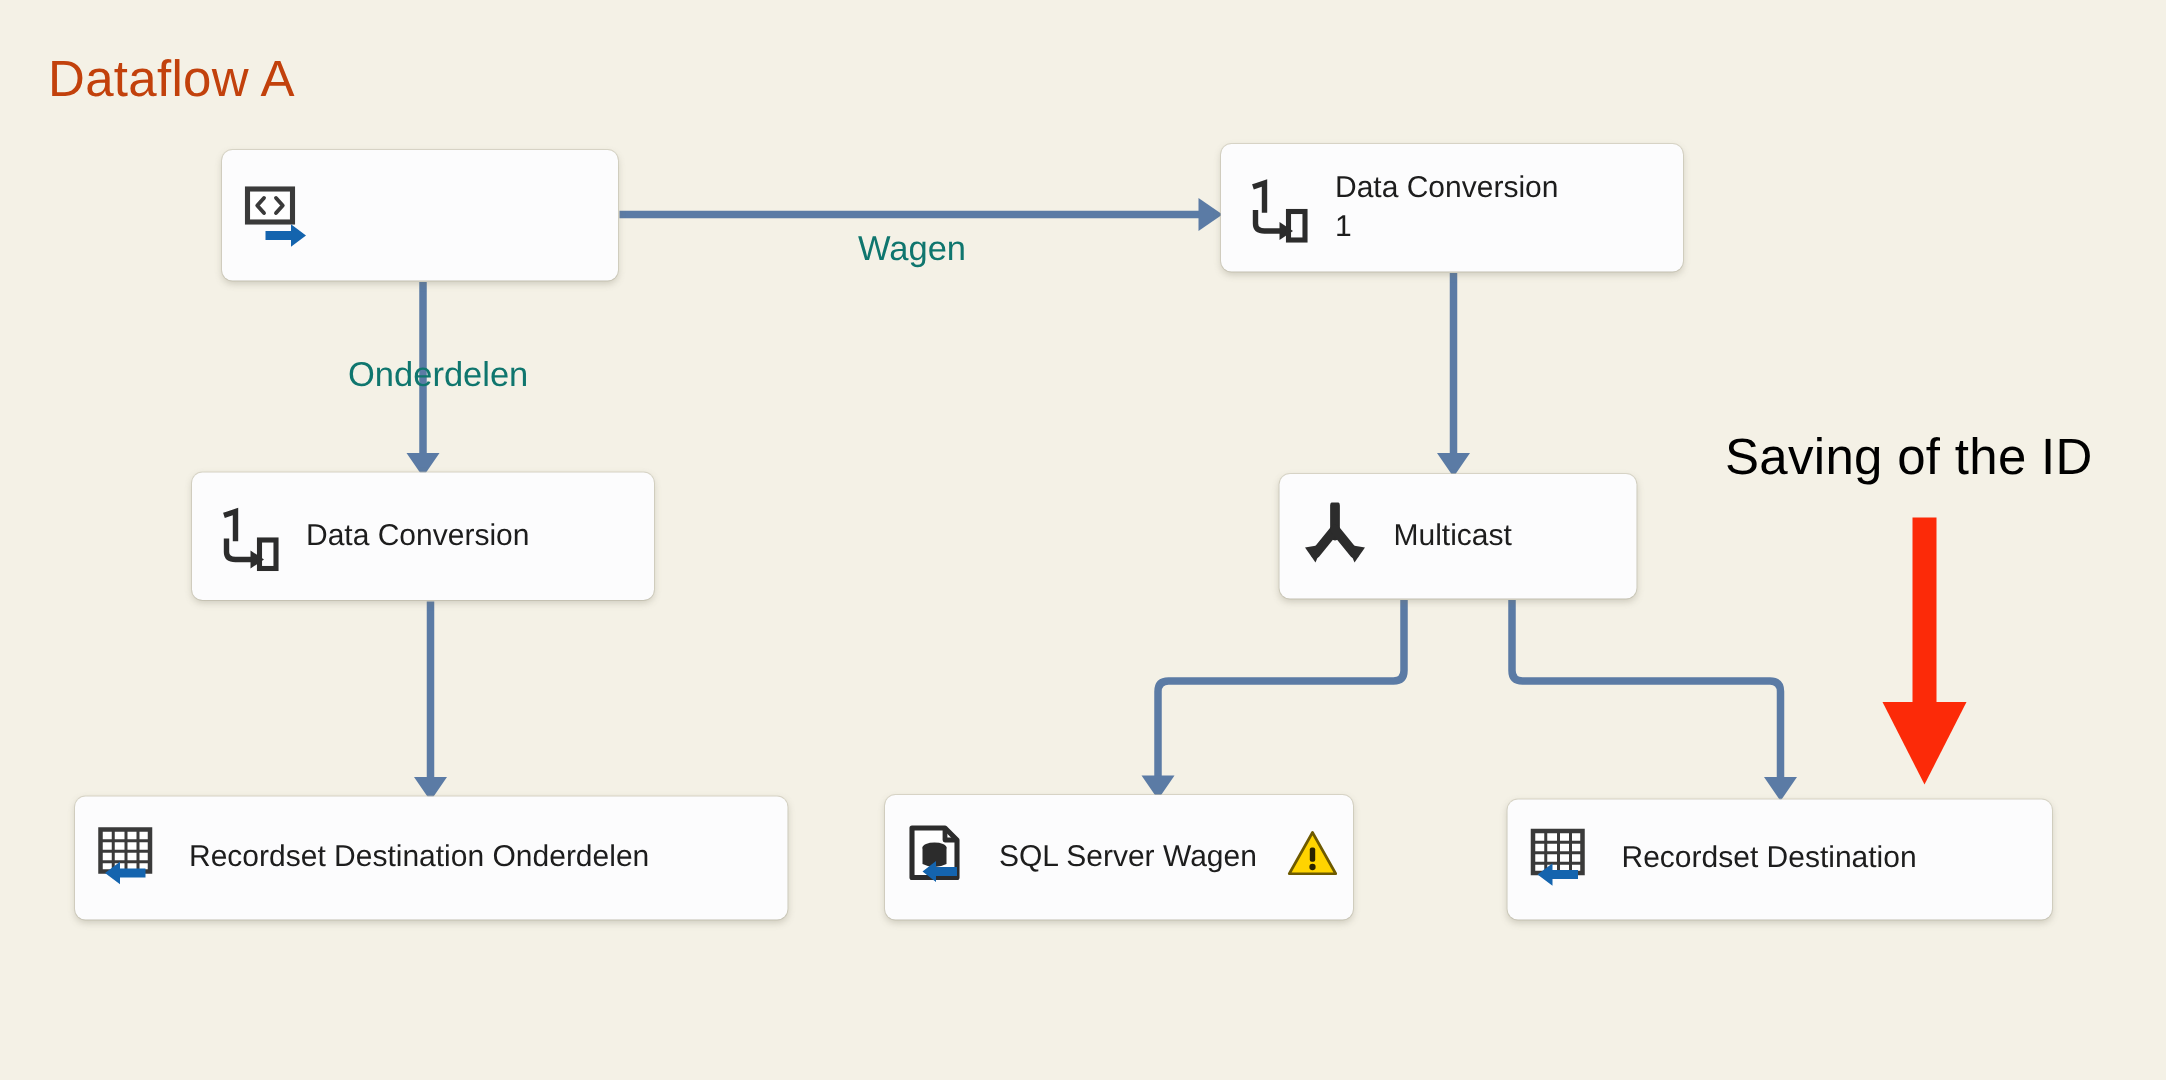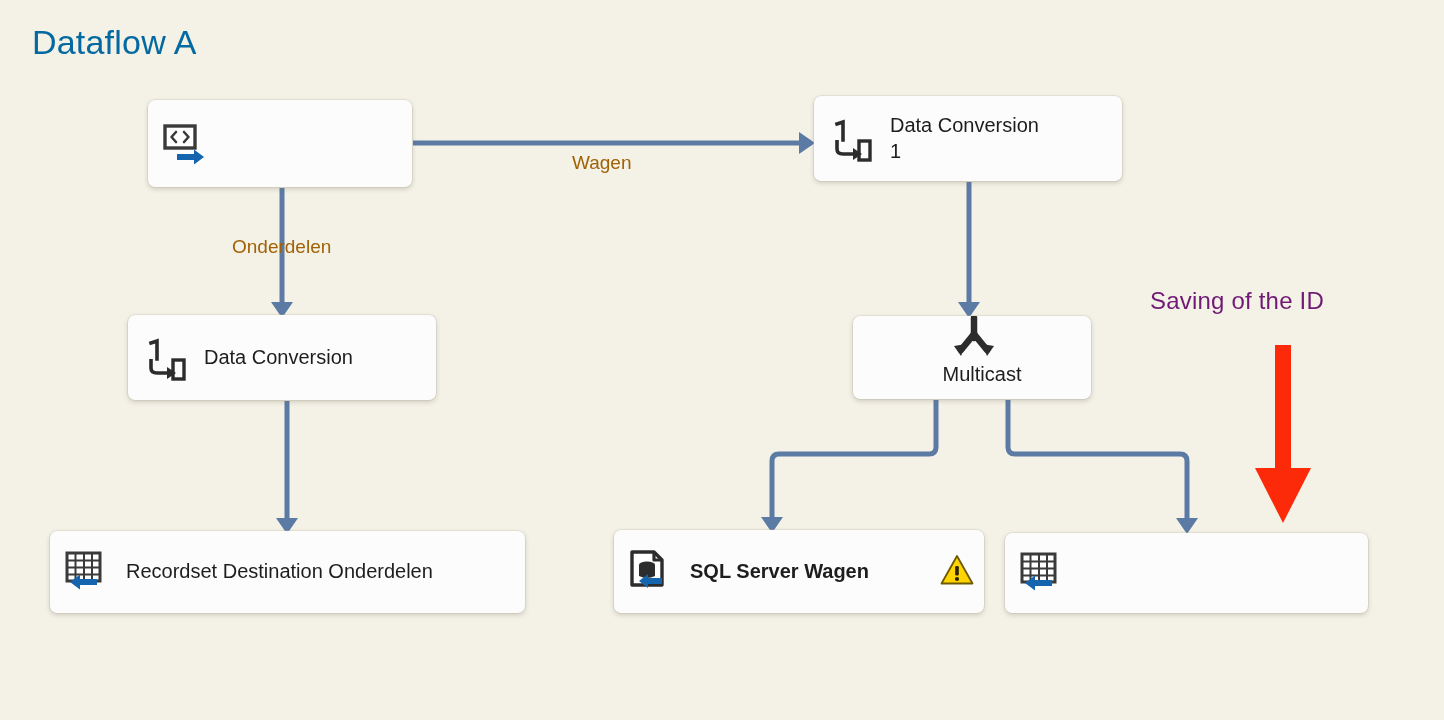--- a/index.html
+++ b/index.html
@@ -58,22 +58,22 @@
     flex: 0 0 auto;
     width: 34px;
     height: 34px;
     display: flex;
     align-items: center;
     justify-content: center;
   }
   
   .edge-label {
     position: absolute;
-    color: #a16207;
-    font-size: 19px;
+    color: #0f766e;
+    font-size: 23px;
     white-space: nowrap;
   }
   
   #wires {
     position: absolute;
     left: 0;
     top: 0;
     width: 1444px;
     height: 720px;
     pointer-events: none;
@@ -108,22 +108,22 @@
       <g>
         <path d="M 1008 400 L 1008 447 Q 1008 454 1015 454 L 1180 454 Q 1187 454 1187 461 L 1187 519" fill="none" stroke="#5b7ba5" stroke-width="5" stroke-linecap="butt"></path>
         <path d="M 1176 518 L 1198 518 L 1187 534 Z" fill="#5b7ba5"></path>
       </g>
       <g>
         <rect x="1275" y="345" width="16" height="123" fill="#fc2a08"></rect>
         <path d="M 1255 468 L 1311 468 L 1283 523 Z" fill="#fc2a08"></path>
       </g>
     </svg>
 
-  <div class="title-red" id="ann-0" style="left: 32px; top: 25px; color: #0369a1; font-size: 34px;">Dataflow A</div>
-  <div class="title-red" id="ann-1" style="left: 1150px; top: 288px; color: #701a75; font-size: 24px;">Saving of the ID</div>
+  <div class="title-red" id="ann-0" style="left: 32px; top: 36px; color: #c2410c; font-size: 34px;">Dataflow A</div>
+  <div class="title-red" id="ann-1" style="left: 1150px; top: 288px; color: #000000; font-size: 34px;">Saving of the ID</div>
 
   <div id="nodes-layer">
       <div class="node" style="left: 148px; top: 100px; width: 264px; height: 87px;">
         <span class="icon-slot">
           <span style="display: block; width: 46px; height: 46px;"><svg width="46" height="46" viewBox="0 0 46 46" xmlns="http://www.w3.org/2000/svg">
       <rect x="3" y="5" width="30" height="22" fill="#ffffff" stroke="#3a3a3a" stroke-width="3.4"></rect>
       <path d="M14 11 L9.5 16 L14 21" fill="none" stroke="#3a3a3a" stroke-width="2.6" stroke-linecap="round" stroke-linejoin="round"></path>
       <path d="M22 11 L26.5 16 L22 21" fill="none" stroke="#3a3a3a" stroke-width="2.6" stroke-linecap="round" stroke-linejoin="round"></path>
       <path d="M15 33 L32 33 L32 28.5 L42 36 L32 43.5 L32 39 L15 39 Z" fill="#1464ae"></path>
             </svg></span>
@@ -145,21 +145,21 @@
         <span class="icon-slot">
           <span style="display: block; width: 46px; height: 46px;"><svg width="46" height="46" viewBox="0 0 46 46" xmlns="http://www.w3.org/2000/svg">
       <path d="M9 8 L15 6 L15 24" fill="none" stroke="#2c2c2c" stroke-width="3.6" stroke-linecap="square"></path>
       <path d="M9 24 L9 33 Q9 38 15 38 L27 38" fill="none" stroke="#2c2c2c" stroke-width="3.6" stroke-linecap="butt"></path>
       <path d="M25 32 L34 38 L25 44 Z" fill="#2c2c2c"></path>
       <rect x="31" y="25" width="11" height="19" fill="none" stroke="#2c2c2c" stroke-width="3.4"></rect>
             </svg></span>
         </span>
         <span class="node-label">Data Conversion</span>
       </div>
-      <div class="node" style="left: 853px; top: 316px; width: 238px; height: 83px; flex-direction: column;">
+      <div class="node" style="left: 853px; top: 316px; width: 238px; height: 83px;">
         <span class="icon-slot">
           <span style="display: block; width: 46px; height: 46px;"><svg width="46" height="46" viewBox="0 0 46 46" xmlns="http://www.w3.org/2000/svg">
       <path d="M23 2 L23 22" stroke="#2c2c2c" stroke-width="6.5" stroke-linecap="round"></path>
       <path d="M23 18 L10 34" stroke="#2c2c2c" stroke-width="6.5" stroke-linecap="round"></path>
       <path d="M23 18 L36 34" stroke="#2c2c2c" stroke-width="6.5" stroke-linecap="round"></path>
       <path d="M3 30 L15 28 L10 40 Z" fill="#2c2c2c"></path>
       <path d="M43 30 L31 28 L36 40 Z" fill="#2c2c2c"></path>
             </svg></span>
         </span>
         <span class="node-label">Multicast</span>
@@ -172,21 +172,21 @@
       <line x1="3" y1="18.5" x2="36" y2="18.5" stroke="#3a3a3a" stroke-width="2"></line>
       <line x1="3" y1="25.5" x2="36" y2="25.5" stroke="#3a3a3a" stroke-width="2"></line>
       <line x1="11.5" y1="4" x2="11.5" y2="32" stroke="#3a3a3a" stroke-width="2"></line>
       <line x1="20" y1="4" x2="20" y2="32" stroke="#3a3a3a" stroke-width="2"></line>
       <line x1="28" y1="4" x2="28" y2="32" stroke="#3a3a3a" stroke-width="2"></line>
       <path d="M33 30 L16 30 L16 25.5 L6 33 L16 40.5 L16 36 L33 36 Z" fill="#1464ae"></path>
             </svg></span>
         </span>
         <span class="node-label">Recordset Destination Onderdelen</span>
       </div>
-      <div class="node" style="left: 614px; top: 530px; width: 370px; height: 83px; font-weight: bold;">
+      <div class="node" style="left: 590px; top: 530px; width: 312px; height: 83px;">
         <span class="icon-slot">
           <span style="display: block; width: 46px; height: 46px;"><svg width="46" height="46" viewBox="0 0 46 46" xmlns="http://www.w3.org/2000/svg">
       <path d="M4 3 L26 3 L34 11 L34 36 L4 36 Z" fill="#ffffff" stroke="#2c2c2c" stroke-width="3.4" stroke-linejoin="round"></path>
       <path d="M26 3 L26 11 L34 11" fill="none" stroke="#2c2c2c" stroke-width="3.2" stroke-linejoin="round"></path>
       <ellipse cx="19" cy="16" rx="8" ry="3.4" fill="#2c2c2c"></ellipse>
       <path d="M11 16 L11 27 Q19 31 27 27 L27 16" fill="#2c2c2c"></path>
       <path d="M34 29 L20 29 L20 25 L11 32 L20 39 L20 35 L34 35 Z" fill="#1464ae"></path>
             </svg></span>
         </span>
         <span class="node-label">SQL Server Wagen</span>
@@ -204,20 +204,21 @@
       <rect x="3" y="4" width="33" height="28" fill="#ffffff" stroke="#3a3a3a" stroke-width="3"></rect>
       <line x1="3" y1="11.5" x2="36" y2="11.5" stroke="#3a3a3a" stroke-width="2"></line>
       <line x1="3" y1="18.5" x2="36" y2="18.5" stroke="#3a3a3a" stroke-width="2"></line>
       <line x1="3" y1="25.5" x2="36" y2="25.5" stroke="#3a3a3a" stroke-width="2"></line>
       <line x1="11.5" y1="4" x2="11.5" y2="32" stroke="#3a3a3a" stroke-width="2"></line>
       <line x1="20" y1="4" x2="20" y2="32" stroke="#3a3a3a" stroke-width="2"></line>
       <line x1="28" y1="4" x2="28" y2="32" stroke="#3a3a3a" stroke-width="2"></line>
       <path d="M33 30 L16 30 L16 25.5 L6 33 L16 40.5 L16 36 L33 36 Z" fill="#1464ae"></path>
             </svg></span>
         </span>
+        <span class="node-label">Recordset Destination</span>
       </div>
     </div>
 
   <div id="edge-labels-layer">
       <div class="edge-label" style="left: 572px; top: 152px;">Wagen</div>
       <div class="edge-label" style="left: 232px; top: 236px;">Onderdelen</div>
     </div>
 
 </div>
 

